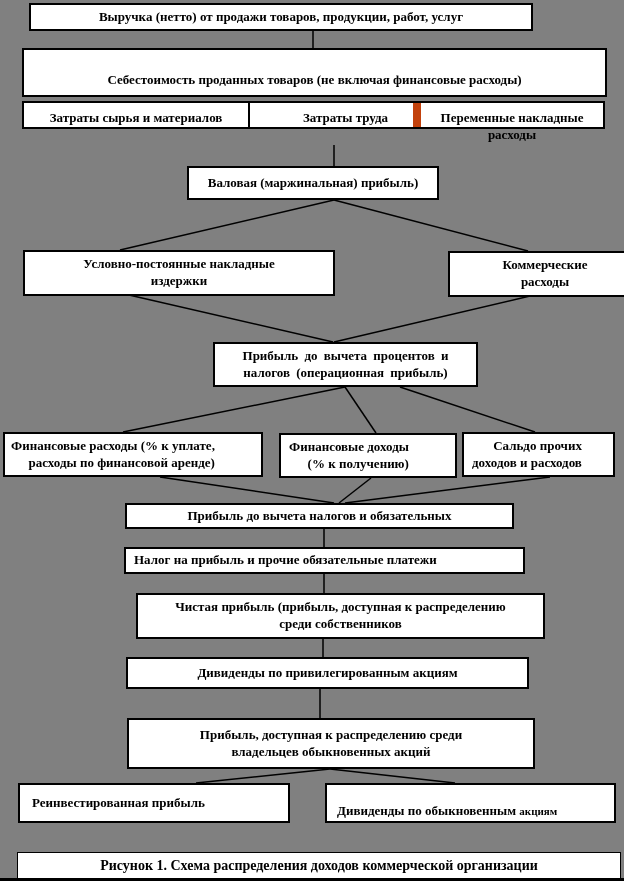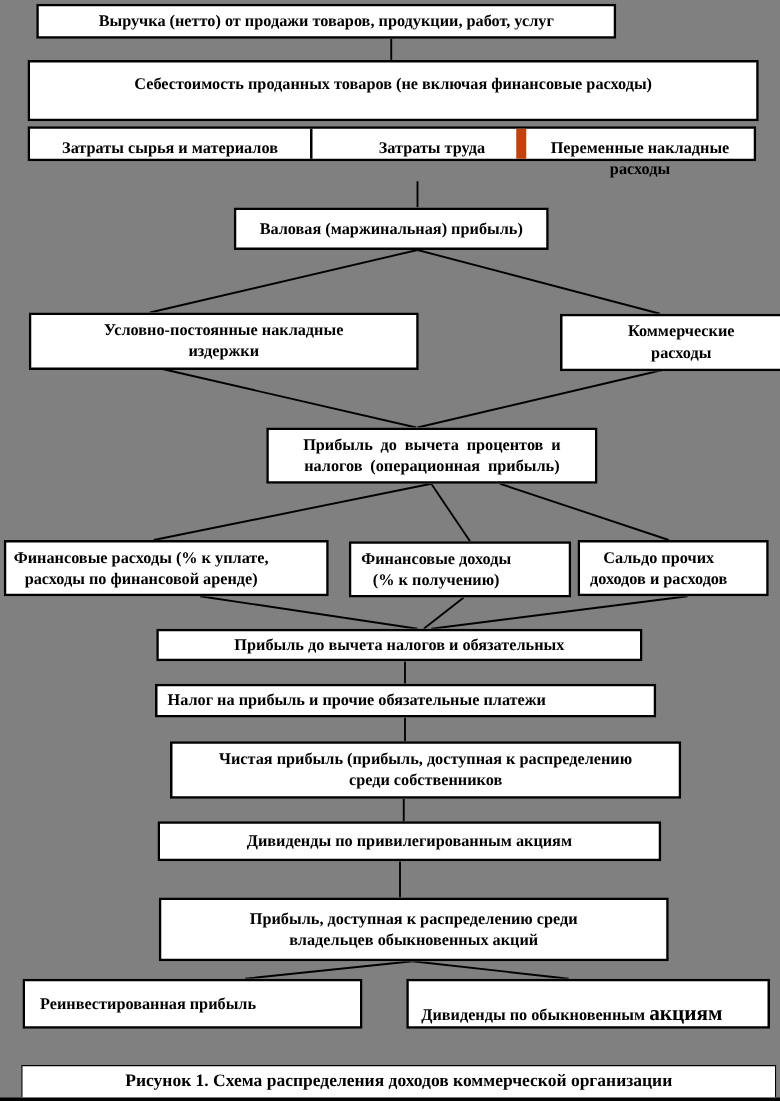--- a/index.html
+++ b/index.html
@@ -14,44 +14,44 @@
   }
   #wires { position:absolute; left:0; top:0; width:624px; height:881px; pointer-events:none; }
   .node {
     position:absolute; box-sizing:border-box;
     background:#ffffff; border:2px solid #000000;
     color:#000000; font-weight:bold; font-size:13px; line-height:1.28;
     display:flex; align-items:center; justify-content:center;
     text-align:center; white-space:pre-line;
   }
   .top-al  { align-items:flex-start; }
-  .left-al { justify-content:flex-start; text-align:center; }
+  .left-al { justify-content:flex-start; text-align:right; }
 
-  #b1   { left:29px;  top:3px;   width:464px; height:28px; }
-  #b2   { left:22px;  top:48px;  width:585px; height:49px; padding-top:9px; }
+  #b1   { left:29px;  top:3px;   width:504px; height:28px; }
+  #b2   { left:22px;  top:48px;  width:585px; height:49px; padding-top:22px; }
   #row3 { left:22px;  top:101px; width:583px; height:28px; padding:0; justify-content:stretch; align-items:stretch; }
   .cell { display:flex; align-items:flex-start; justify-content:center; padding-top:7px; box-sizing:border-box; }
   #cell-materials { width:226px; border-right:2px solid #000; }
   #cell-labor     { width:143px; border-right:8px solid #c2410c;margin-left:28px; }
   #cell-overhead  { flex:1; }
   #b4   { left:187px; top:166px; width:252px; height:34px; }
   #b5   { left:23px;  top:250px; width:312px; height:46px; }
   #b6   { left:448px; top:251px; width:194px; height:46px; }
   #b7   { left:213px; top:342px; width:265px; height:45px; word-spacing:3px; }
   #b8a  { left:3px;   top:432px; width:260px; height:45px; padding-left:6px; }
   #b8b  { left:279px; top:433px; width:178px; height:45px; padding-left:8px; }
   #b8c  { left:462px; top:432px; width:153px; height:45px; padding-left:8px; }
   #b9   { left:125px; top:503px; width:389px; height:26px; }
   #b10  { left:124px; top:547px; width:401px; height:27px; padding-left:8px; }
   #b11  { left:136px; top:593px; width:409px; height:46px; }
   #b12  { left:126px; top:657px; width:403px; height:32px; }
   #b13  { left:127px; top:718px; width:408px; height:51px; }
   #b14a { left:18px;  top:783px; width:272px; height:40px; padding-left:12px; }
   #b14b { left:325px; top:783px; width:291px; height:40px; padding-left:10px; }
-  #b14b .big { font-size:17px; }
+  #b14b .big { font-size:11px; }
   #caption { left:17px; top:852px; width:604px; height:27px; font-size:14px; border-width:1px; }
 </style>
 </head>
 <body>
 
 <div id="canvas">
 
   <svg id="wires" viewBox="0 0 624 881" xmlns="http://www.w3.org/2000/svg">
     <g stroke="#000000" stroke-width="1.5">
       <line x1="313" y1="30" x2="313" y2="48"></line>

